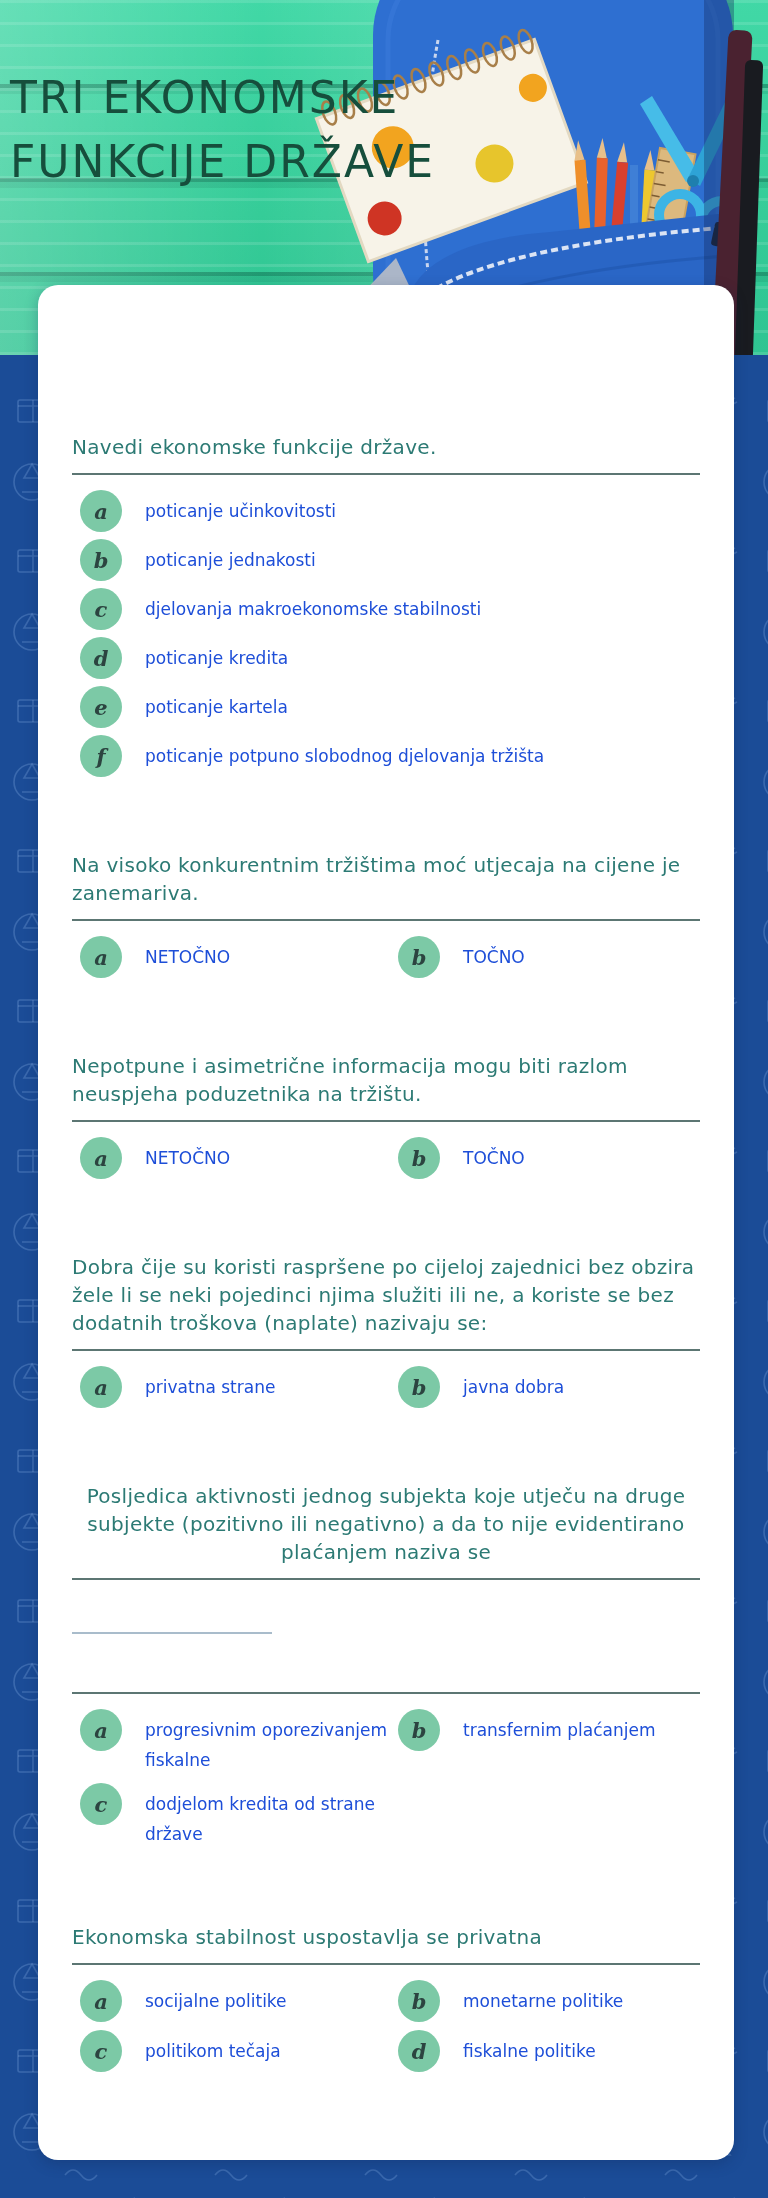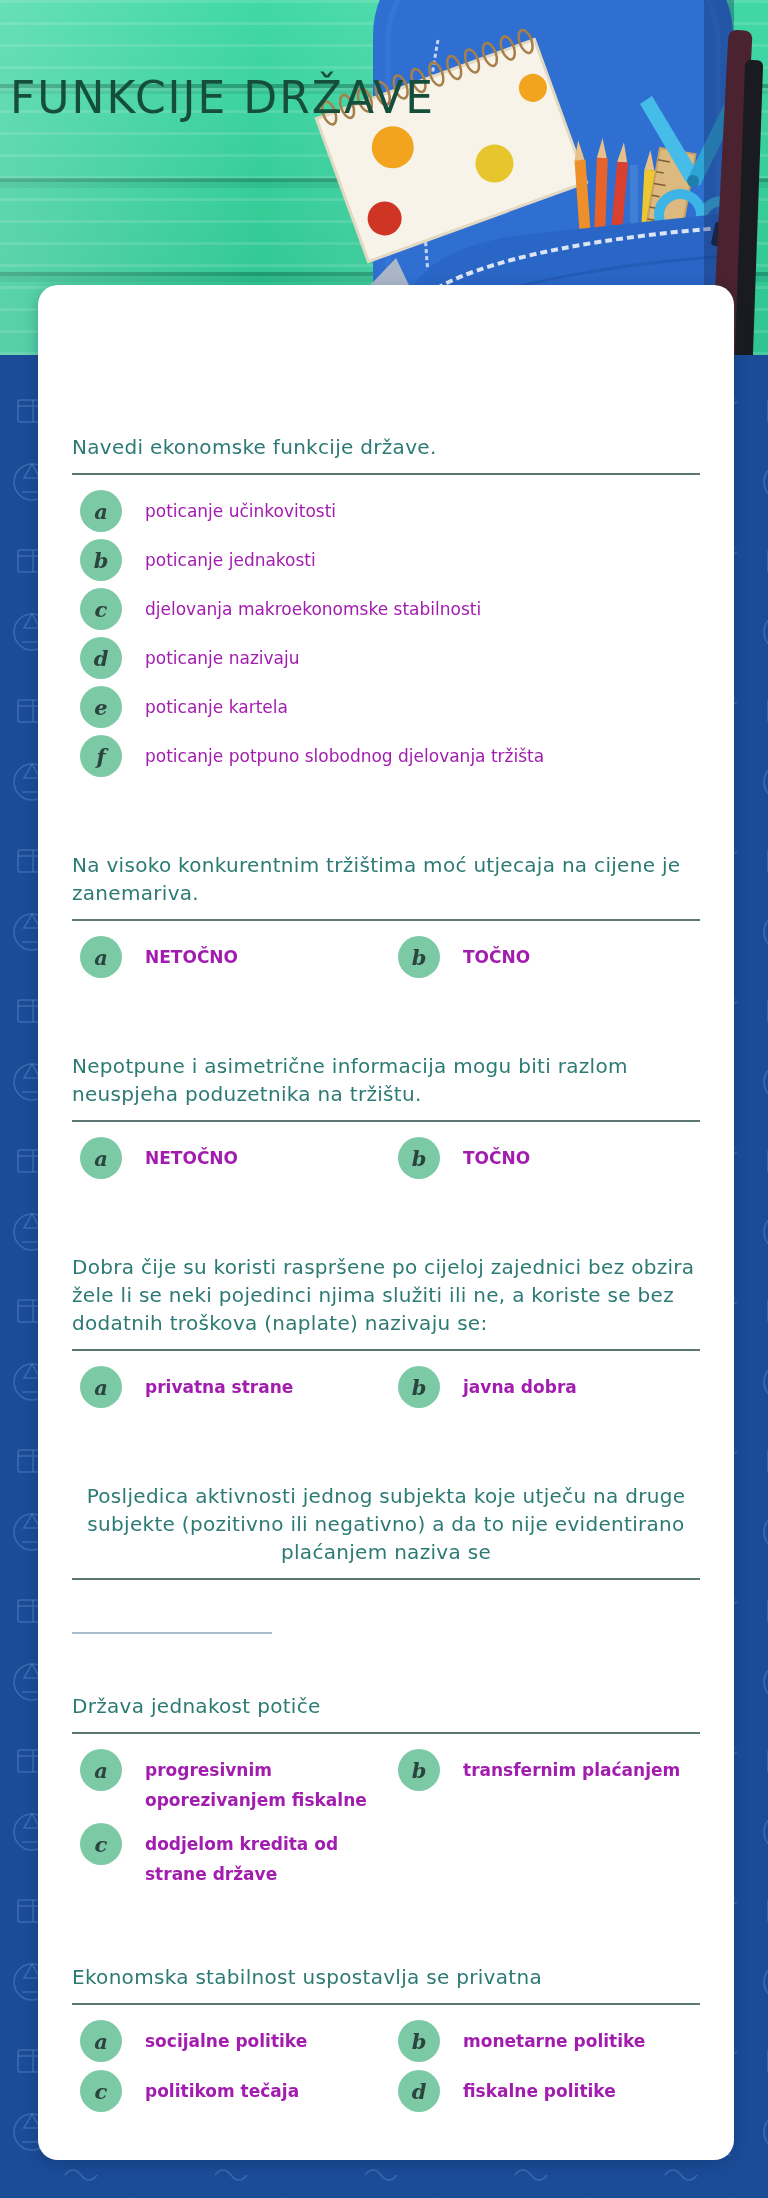--- a/index.html
+++ b/index.html
@@ -52,23 +52,23 @@
   }
   .options.two-col .option-row{margin-bottom:0;}
   .option-badge{
     flex:0 0 auto;width:42px;height:42px;border-radius:50%;
     background:#7cc9a6;color:#2c4440;
     font-family:"DejaVu Serif","Liberation Serif",serif;
     font-style:italic;font-weight:700;font-size:21px;
     display:flex;align-items:center;justify-content:center;
   }
   .option-label{
-    margin:6px 0 0 23px;font-size:17px;line-height:30px;color:#a21caf;
-  }
-  .options.two-col .option-label{max-width:248px;font-weight:bold;}
+    margin:6px 0 0 23px;font-size:17px;line-height:30px;color:#1d4ed8;
+  }
+  .options.two-col .option-label{max-width:248px;}
   .answer-blank{
     width:200px;height:26px;margin:26px 0 0 0;
     border-bottom:2px solid #a9bccb;cursor:text;
   }
 </style>
 </head>
 <body>
 
 <svg class="bg-pattern" aria-hidden="true">
   <defs>
@@ -82,20 +82,21 @@
         <path d="M90,120 L135,98 M92,124 L137,102 M98,117 l3,6 M108,112 l3,6 M118,107 l3,6"></path>
         <path d="M65,75 q8,-10 16,0 q8,10 16,0"></path>
       </g>
     </pattern>
   </defs>
   <rect width="768" height="2198" fill="url(#doodles)"></rect>
 </svg>
 
 <header class="header">
   <h1 class="header-title">
+    <span>TRI EKONOMSKE</span>
     <span>FUNKCIJE DRŽAVE</span>
   </h1>
 
   <svg class="backpack" width="480" height="356" viewBox="0 0 480 356" aria-hidden="true">
 
     <path d="M215,8 C228,-28 292,-28 305,8" stroke="#1f55ae" stroke-width="16" fill="none"></path>
 
     <rect x="85" y="-60" width="360" height="430" rx="95" fill="#2e6fd1"></rect>
     <rect x="100" y="-45" width="330" height="410" rx="85" fill="none" stroke="#3c7cdc" stroke-width="5" opacity=".5"></rect>
 
@@ -198,21 +199,21 @@
           <div class="option-row">
             <span class="option-badge">b</span>
             <span class="option-label">poticanje jednakosti</span>
           </div>
           <div class="option-row">
             <span class="option-badge">c</span>
             <span class="option-label">djelovanja makroekonomske stabilnosti</span>
           </div>
           <div class="option-row">
             <span class="option-badge">d</span>
-            <span class="option-label">poticanje nazivaju</span>
+            <span class="option-label">poticanje kredita</span>
           </div>
           <div class="option-row">
             <span class="option-badge">e</span>
             <span class="option-label">poticanje kartela</span>
           </div>
           <div class="option-row">
             <span class="option-badge">f</span>
             <span class="option-label">poticanje potpuno slobodnog djelovanja tržišta</span>
           </div>
         </div>
@@ -258,21 +259,20 @@
             <span class="option-label">javna dobra</span>
           </div>
         </div>
       </section>
       <section class="question-block">
         <div class="question-prompt">Posljedica aktivnosti jednog subjekta koje utječu na druge subjekte (pozitivno ili negativno) a da to nije evidentirano plaćanjem naziva se</div>
         <div class="question-divider"></div>
         <div class="answer-blank"></div>
       </section>
       <section class="question-block">
-        <div class="question-prompt">Država jednakost potiče</div>
         <div class="question-divider"></div>
         <div class="options two-col">
           <div class="option-row">
             <span class="option-badge">a</span>
             <span class="option-label">progresivnim oporezivanjem fiskalne</span>
           </div>
           <div class="option-row">
             <span class="option-badge">b</span>
             <span class="option-label">transfernim plaćanjem</span>
           </div>

